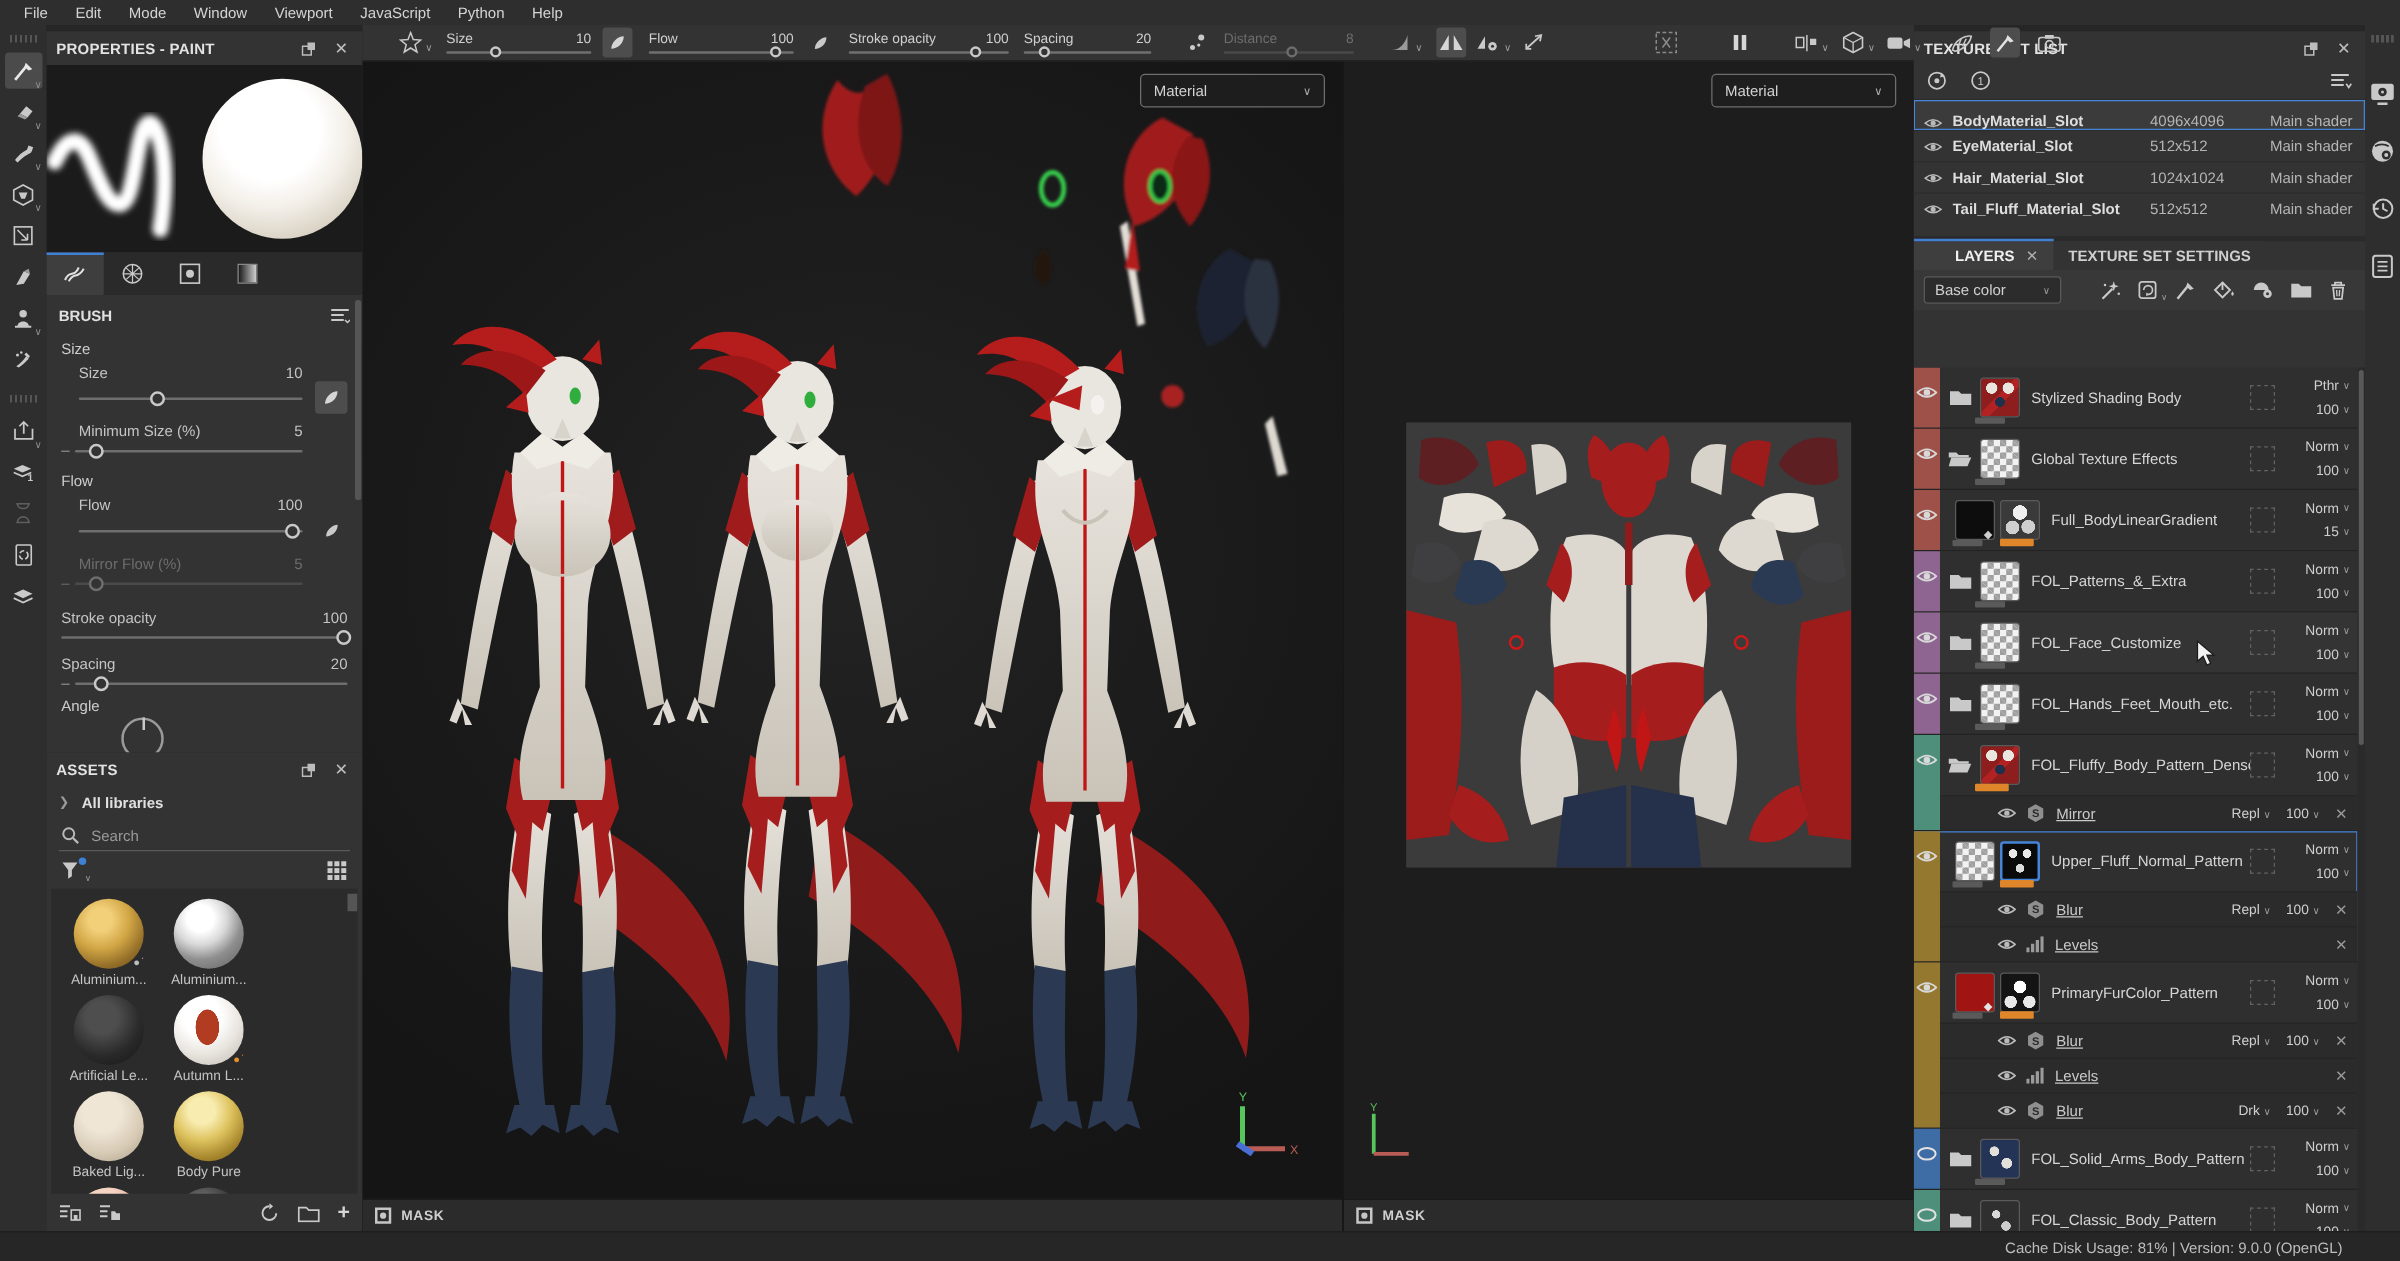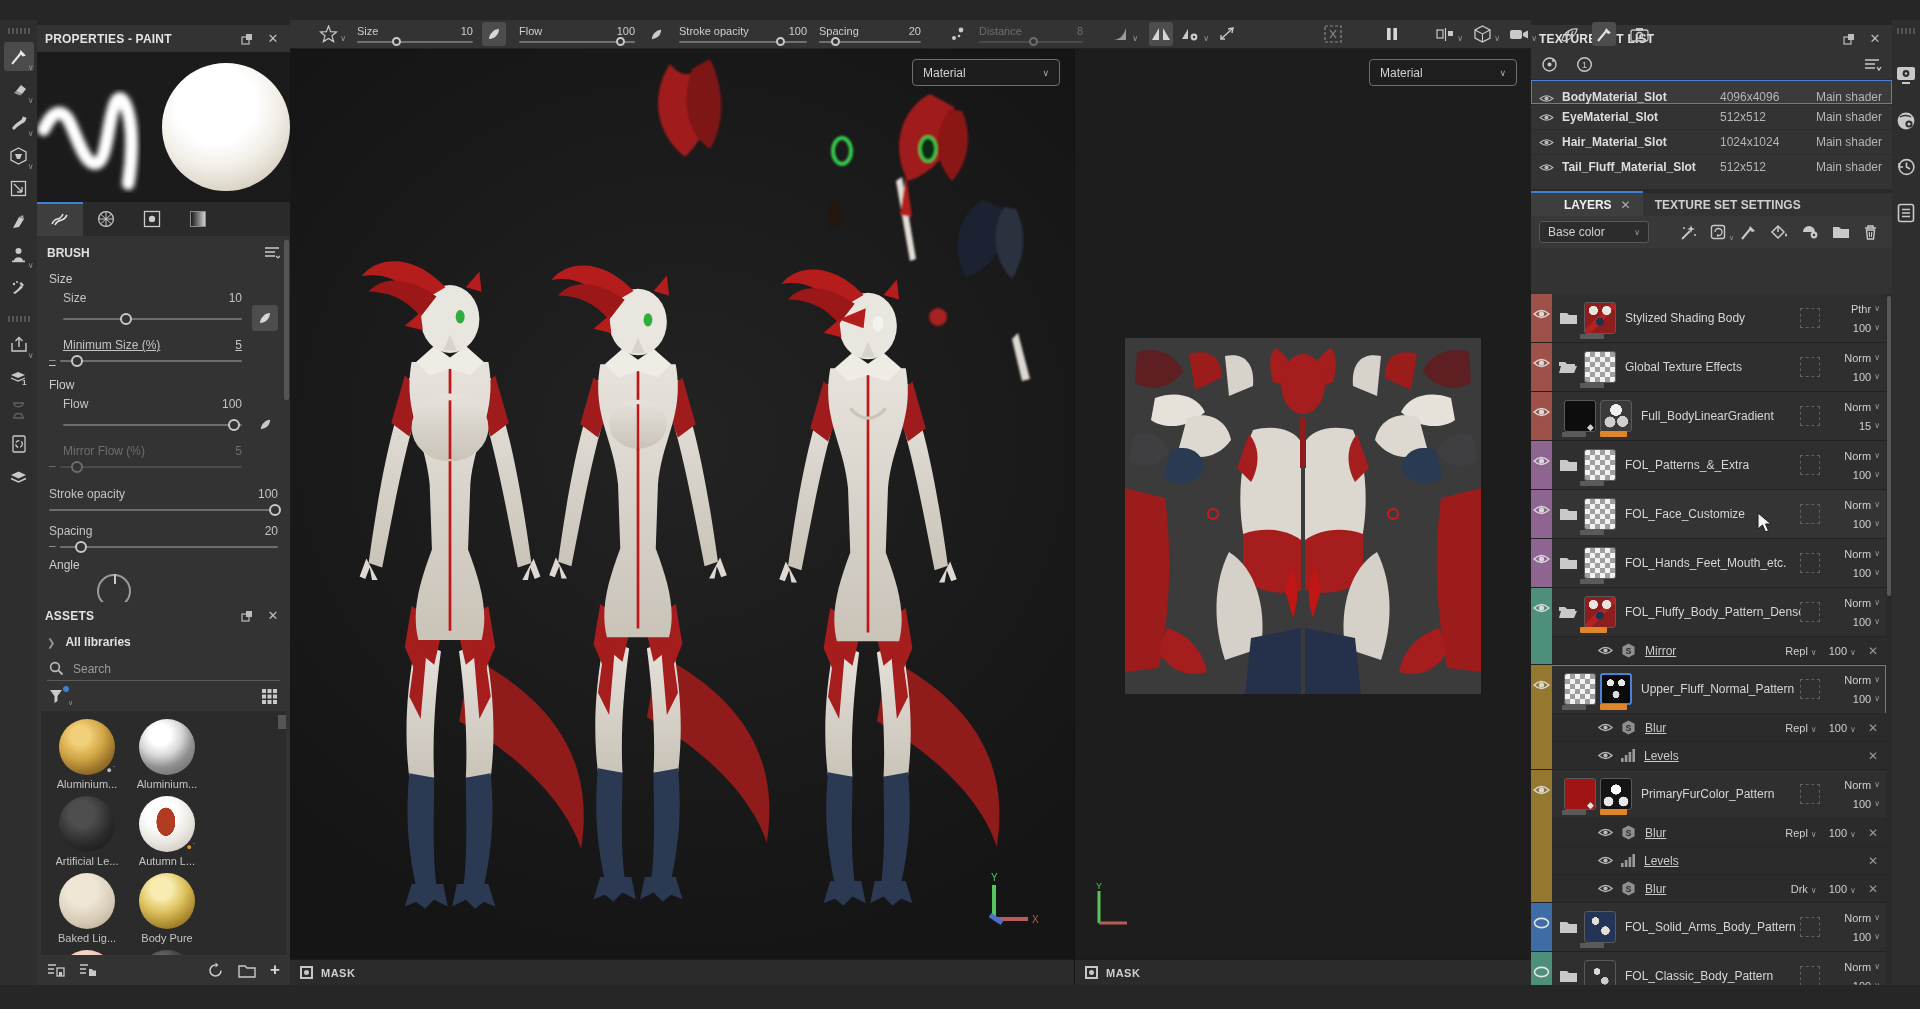--- a/index.html
+++ b/index.html
@@ -206,20 +206,30 @@
   .statusbar { position:absolute; left:0; right:0; bottom:0; height:24px; background:#262626; border-top:1px solid #1c1c1c;
     display:flex; align-items:center; justify-content:flex-end; padding-right:46px; font-size:12px; color:#bdbdbd; z-index:40; }
 
   .cursor { position:absolute; left:1757px; top:512px; z-index:60; }
 </style>
 </head>
 <body>
 
 <div class="app">
 
+  <div class="menubar">
+    <span class="menu-item">File</span>
+    <span class="menu-item">Edit</span>
+    <span class="menu-item">Mode</span>
+    <span class="menu-item">Window</span>
+    <span class="menu-item">Viewport</span>
+    <span class="menu-item">JavaScript</span>
+    <span class="menu-item">Python</span>
+    <span class="menu-item">Help</span>
+  </div>
 
   <div class="toolbar">
     <div class="tb-icon" style="margin-left:26px;">
       <svg width="19" height="19" viewBox="0 0 19 19">
           <path d="M9.5,1 L11.6,6.6 L17.5,7 L13,10.8 L14.6,16.6 L9.5,13.4 L4.4,16.6 L6,10.8 L1.5,7 L7.4,6.6 Z" fill="none" stroke="#c9c9c9" stroke-width="1.2"></path>
         </svg>
       <span class="dd">∨</span>
     </div>
     <div class="tb-group" style="width:116px; margin-left:14px;">
       <div class="tb-lab">
@@ -528,21 +538,21 @@
           <div class="sl-track">
               <div class="sl-thumb" style="left:32%"></div>
             </div>
           <div class="pressure-btn">
             <svg width="14" height="14" viewBox="0 0 14 14">
                 <path d="M2,12 C2,7 7,2 12,2 C12,8 7,12 2,12 Z" fill="#d6d6d6"></path>
               </svg>
           </div>
         </div>
       </div>
-      <div class="slider indent" style="padding-left:26px;text-decoration:underline;">
+      <div class="slider indent" style="padding-left:26px;">
         <div class="sl-lab">
             <span>Minimum Size (%)</span>
             <span style="margin-right:36px;">5</span>
           </div>
         <div class="sl-row" style="margin-left:-14px;">
           <span style="color:#9a9a9a;margin-right:4px;">–</span>
           <div class="sl-track" style="margin-right:36px;">
               <div class="sl-thumb" style="left:6%"></div>
             </div>
         </div>
@@ -1502,18 +1512,21 @@
         </svg>
     </span>
     <span class="rs-ic">
       <svg width="18" height="20" viewBox="0 0 18 20">
           <rect x="1.5" y="1.5" width="15" height="17" rx="2" fill="none" stroke="#c9c9c9" stroke-width="1.6"></rect>
           <path d="M5,6.5 L13,6.5 M5,10 L13,10 M5,13.5 L13,13.5" stroke="#c9c9c9" stroke-width="1.4"></path>
         </svg>
     </span>
   </div>
 
+  <div class="statusbar">
+    <span>Cache Disk Usage:   81% | Version: 9.0.0 (OpenGL)</span>
+  </div>
 
   <svg class="cursor" width="16" height="22" viewBox="0 0 16 22">
     <path d="M1,1 L1,17 L5.5,13 L8.5,20 L11.5,18.6 L8.5,12 L14,12 Z" fill="#f2f2f2" stroke="#1a1a1a" stroke-width="1"></path>
   </svg>
 
 </div>
 
 </body></html>

